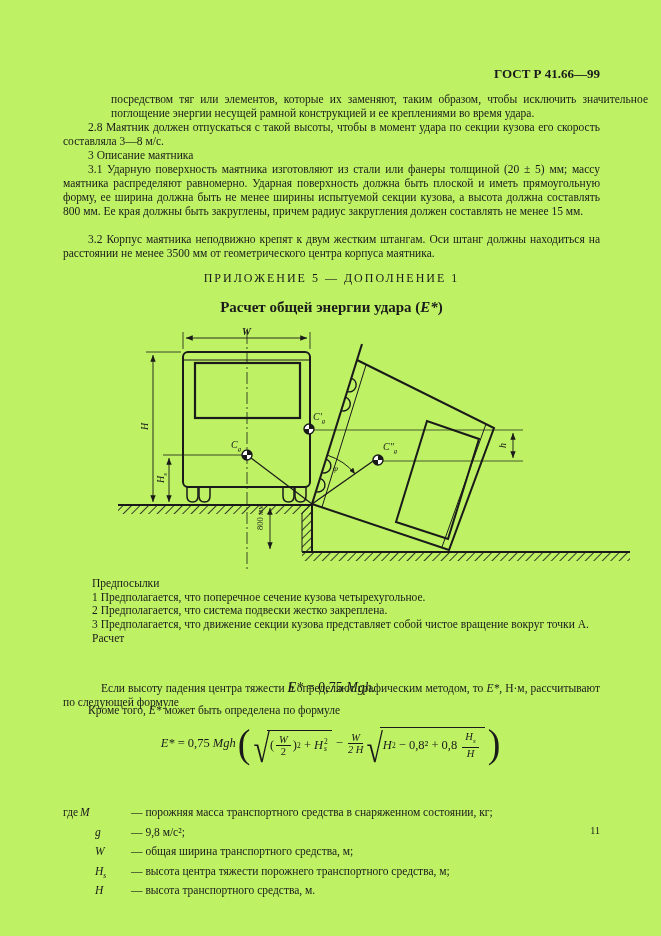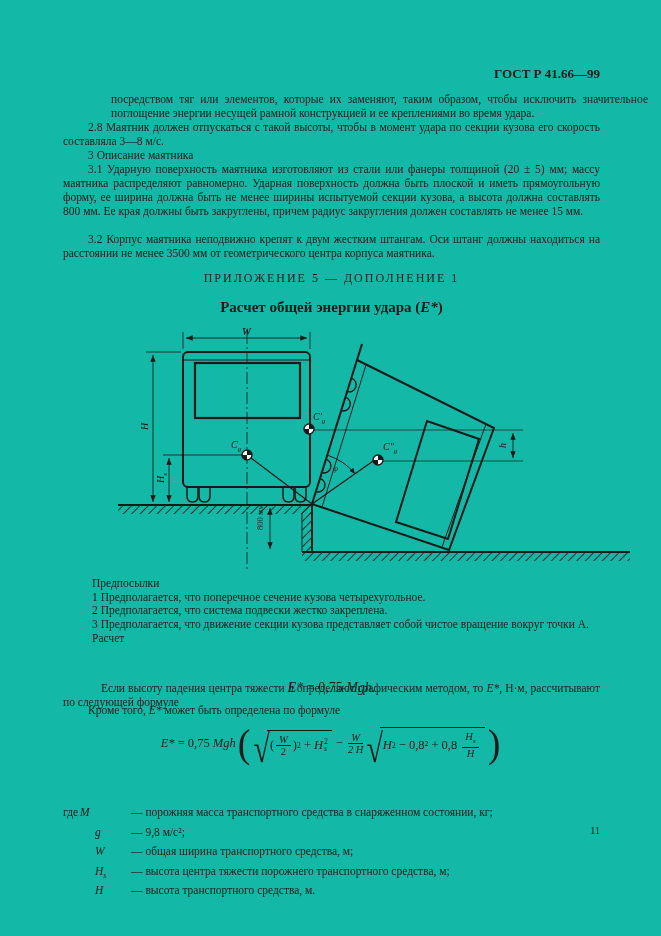--- a/index.html
+++ b/index.html
@@ -1,16 +1,16 @@
 <!DOCTYPE html>
 <html><head>
 <meta charset="utf-8">
 <style>
   html,body{margin:0;padding:0;background:#ffffff;}
-  .page{position:relative;width:661px;height:936px;background:#14b8a6;overflow:hidden;
+  .page{position:relative;width:661px;height:936px;background:#bef264;overflow:hidden;
         font-family:"Liberation Serif","DejaVu Serif",serif;color:#1a1a1a;}
   .abs{position:absolute;}
   .txt{font-size:11.5px;line-height:14px;text-align:justify;}
   .indent{text-indent:25px;}
   .bold{font-weight:normal;}
   .doc-header{font-size:13px;font-weight:bold;}
   .center{text-align:center;}
   .app-title{font-size:12px;letter-spacing:2px;}
   .sub-title{font-size:15px;font-weight:bold;}
   .assump{font-size:11.5px;line-height:13.7px;}

